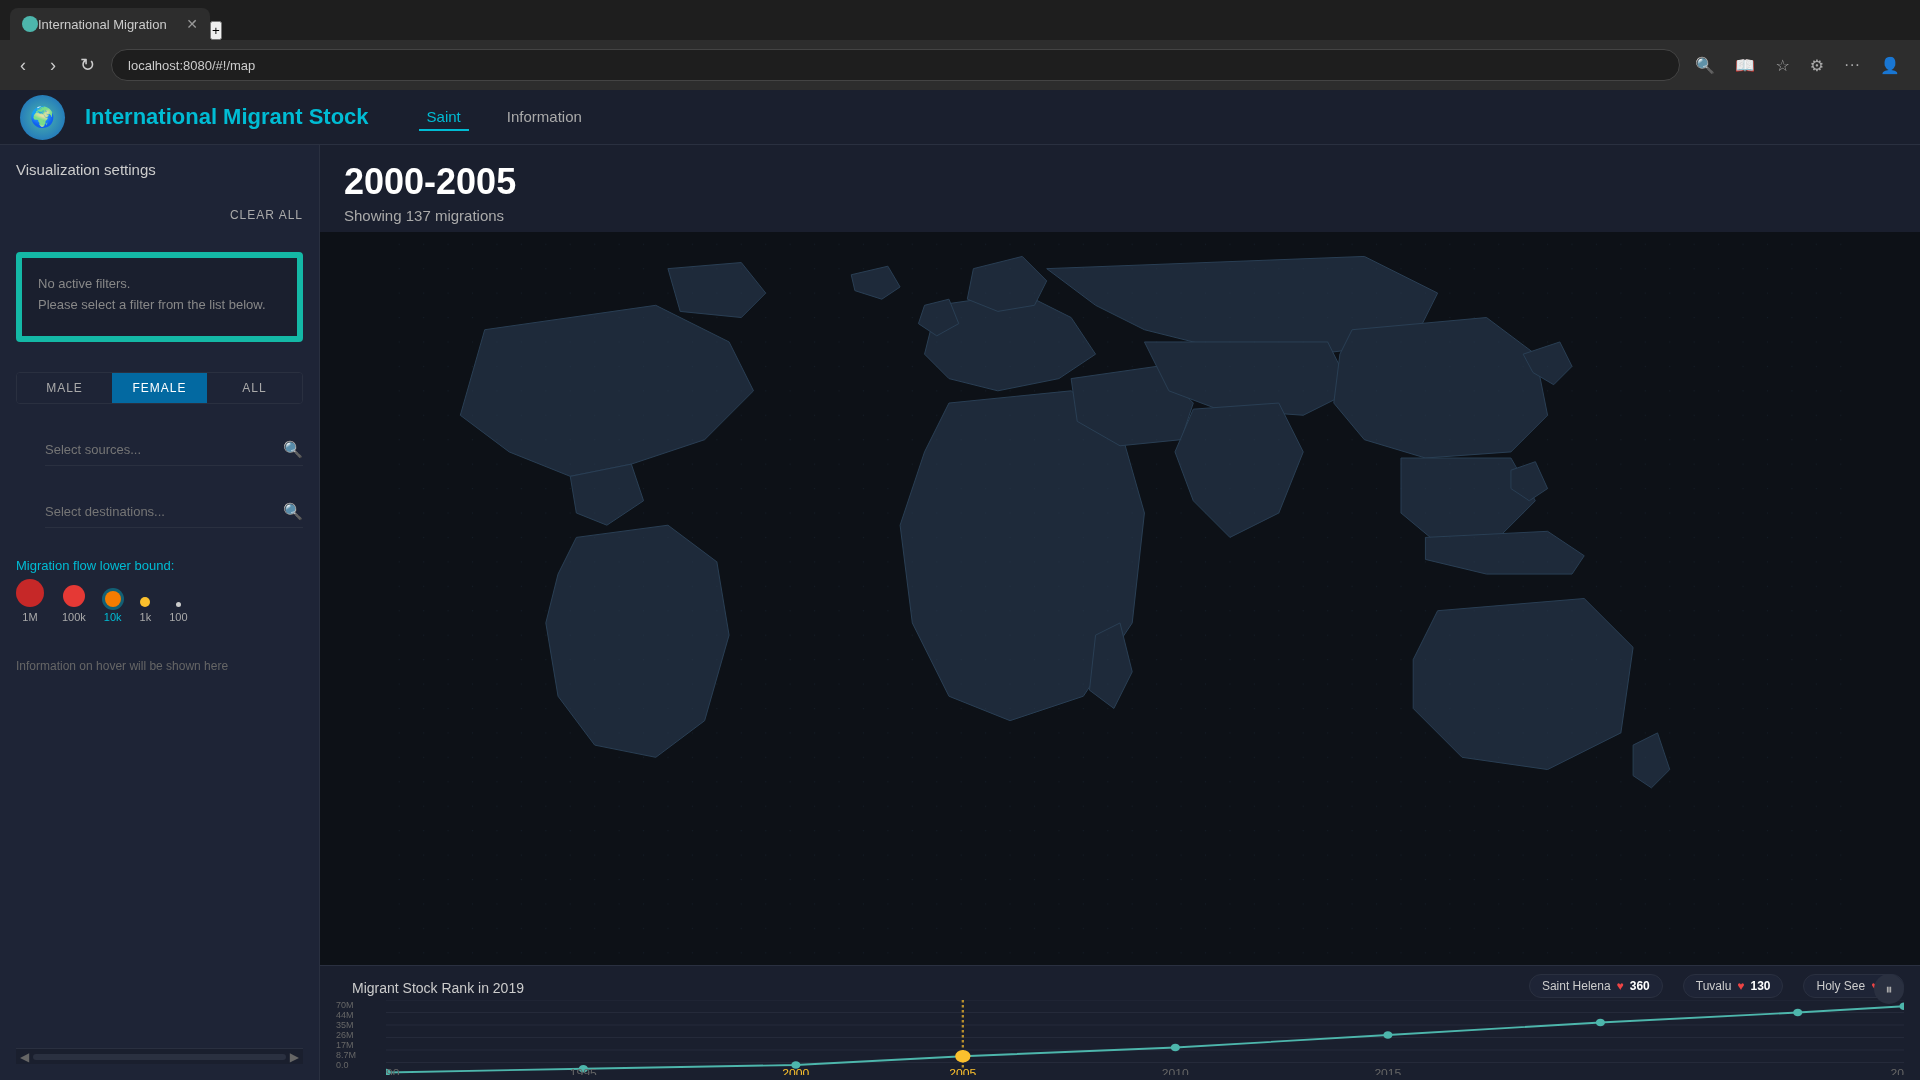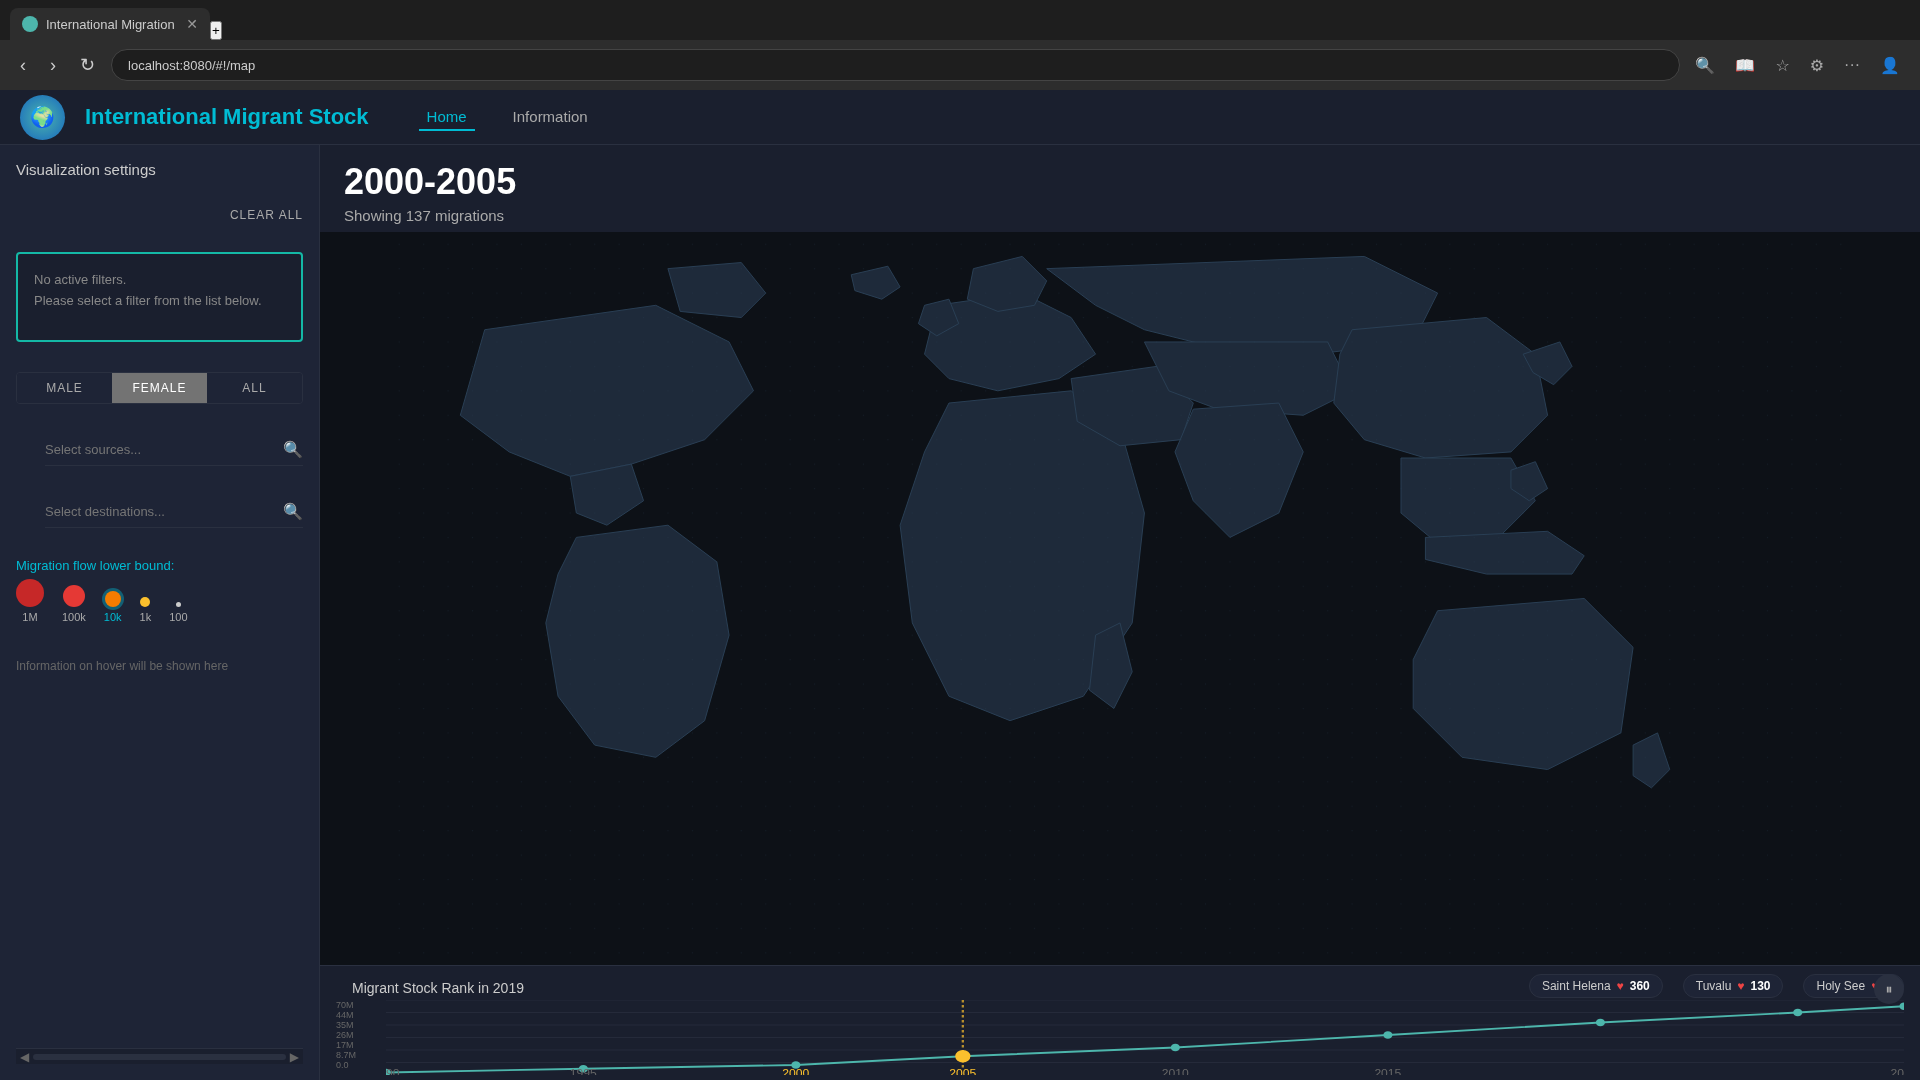--- a/index.html
+++ b/index.html
@@ -1,21 +1,21 @@
 <!DOCTYPE html>
 <html><head>
   <meta charset="utf-8">
   <style>
     * { margin: 0; padding: 0; box-sizing: border-box; }
     body { width: 1920px; height: 1080px; background: #1a1f2e; font-family: Arial, sans-serif; overflow: hidden; }
 
     
     .browser-chrome { background: #2d2d2d; height: 90px; display: flex; flex-direction: column; }
     .browser-tab-bar { background: #1e1e1e; height: 40px; display: flex; align-items: flex-end; padding: 0 10px; }
-    .browser-tab { background: #2d2d2d; height: 32px; display: flex; align-items: center; padding: 0 12px; border-radius: 8px 8px 0 0; gap: 8px; min-width: 200px; }
+    .browser-tab { background: #2d2d2d; height: 32px; display: flex; align-items: center; padding: 0 12px; border-radius: 8px 8px 0 0; min-width: 200px; }
     .browser-tab .tab-icon { width: 16px; height: 16px; background: #4db6ac; border-radius: 50%; }
     .browser-tab .tab-title { color: #ccc; font-size: 13px; }
     .browser-tab .tab-close { color: #999; font-size: 14px; cursor: pointer; margin-left: auto; }
     .browser-nav-bar { height: 50px; background: #2d2d2d; display: flex; align-items: center; gap: 8px; padding: 0 12px; }
     .nav-btn { background: none; border: none; color: #ccc; font-size: 18px; cursor: pointer; padding: 4px 8px; border-radius: 4px; }
     .address-bar { flex: 1; background: #1e1e1e; border: 1px solid #444; border-radius: 20px; height: 32px; display: flex; align-items: center; padding: 0 16px; color: #ccc; font-size: 13px; gap: 8px; }
     .nav-actions { display: flex; gap: 4px; }
     .nav-action-btn { background: none; border: none; color: #aaa; font-size: 16px; cursor: pointer; padding: 4px 8px; }
 
     
@@ -30,25 +30,25 @@
     .nav-link.active { color: #00bcd4; border-bottom: 2px solid #00bcd4; }
 
     
     .main-layout { display: flex; flex: 1; overflow: hidden; }
 
     
     .sidebar { width: 320px; background: #1e2436; border-right: 1px solid #2a3040; padding: 16px; display: flex; flex-direction: column; gap: 30px; overflow-y: auto; flex-shrink: 0; }
     .sidebar-title { color: #ccc; font-size: 15px; font-weight: 500; }
     .clear-all-row { display: flex; justify-content: flex-end; align-items: flex-end; }
     .clear-all-btn { color: #aaa; font-size: 12px; background: none; border: none; cursor: pointer; letter-spacing: 1px; text-transform: uppercase; }
-    .filter-box { border: 2px solid #14b8a6; border-radius: 4px; background: #1a1f2e; padding: 16px; min-height: 90px; }
+    .filter-box { border: 6px solid #14b8a6; border-radius: 4px; background: #1a1f2e; padding: 16px; min-height: 90px; }
     .filter-box-text { color: #888; font-size: 13px; line-height: 1.6; }
     .gender-selector { display: flex; border: 1px solid #2a3040; border-radius: 4px; overflow: hidden; }
     .gender-btn { flex: 1; padding: 8px 0; background: #1e2436; border: none; color: #aaa; font-size: 12px; cursor: pointer; letter-spacing: 1px; text-transform: uppercase; }
-    .gender-btn.active { background: #737373; color: #fff; }
+    .gender-btn.active { background: #0369a1; color: #fff; }
     .search-row { display: flex; align-items: center; border-bottom: 1px solid #2a3040; padding: 6px 0; margin-left: 29px; }
     .search-input { flex: 1; background: none; border: none; color: #aaa; font-size: 13px; outline: none; }
     .search-icon { color: #aaa; font-size: 16px; cursor: pointer; }
     .migration-bound-label { color: #00bcd4; font-size: 13px; }
     .flow-dots { display: flex; gap: 18px; align-items: flex-end; margin-top: 6px; }
     .dot-item { display: flex; flex-direction: column; align-items: center; gap: 4px; cursor: pointer; }
     .dot { border-radius: 50%; }
     .dot-label { color: #aaa; font-size: 11px; }
     .hover-info { color: #666; font-size: 12px; margin-top: 6px; }
     .scroll-bar { height: 16px; background: #1a1f2e; border-top: 1px solid #2a3040; display: flex; align-items: center; padding: 0 4px; gap: 4px; }
@@ -106,21 +106,21 @@
     </div>
   </div>
 </div>
 
 <div class="app">
 
   <div class="app-header">
     <div class="app-logo">🌍</div>
     <div class="app-title">International Migrant Stock</div>
     <nav class="app-nav">
-      <a class="nav-link active">Home</a>
+      <a class="nav-link active">Saint</a>
       <a class="nav-link">Information</a>
     </nav>
   </div>
 
   <div class="main-layout">
 
     <div class="sidebar">
       <div class="sidebar-title">Visualization settings</div>
       <div class="clear-all-row">
         <button class="clear-all-btn">CLEAR ALL</button>

